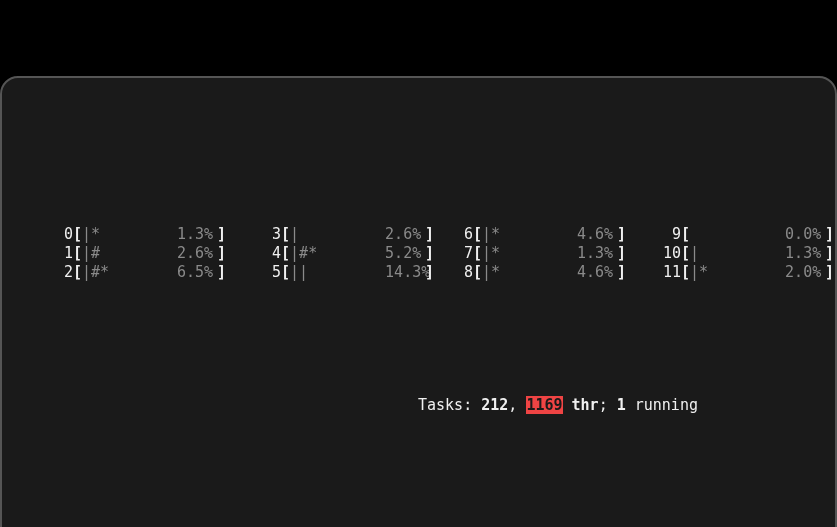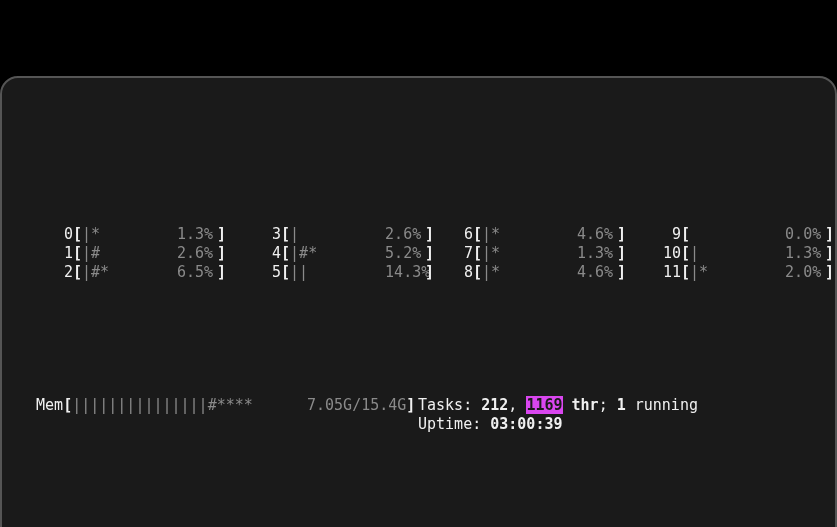--- a/index.html
+++ b/index.html
@@ -16,21 +16,21 @@
     border: 2px solid #555;
     border-radius: 18px;
     width: 837px;
     height: 527px;
     padding: 14px 16px 10px 16px;
     position: relative;
     overflow: hidden;
   }
   .faint { color: #8a8a8a; }
   .bold { font-weight: bold; }
-  .inv { background: #d946ef; color: #1a1a1a; }
+  .inv { background: #ef4444; color: #1a1a1a; }
   .leftchunk { width: 400px; }
   .rightchunk { width: 400px; }
   .headerarea { margin-bottom: 8px; }
   .cpu-row { display: flex; }
   .cpu-id { width: 55px; text-align: right; }
   .cpu-bar { width: 95px; }
   .cpu-pct { width: 40px; text-align: left; }
   .toprow { display: flex; }
 </style>
 </head>
@@ -44,24 +44,24 @@
     <div class="toprow">
       <div class="leftchunk">
         <div id="cpu-left"><div style="display:flex"><span class="cpu-row"><span class="cpu-id">0</span><span class="bold">[</span><span class="cpu-bar faint">|*</span><span class="cpu-pct faint">1.3%</span><span class="bold">]</span></span><span class="cpu-row"><span class="cpu-id">3</span><span class="bold">[</span><span class="cpu-bar faint">|</span><span class="cpu-pct faint">2.6%</span><span class="bold">]</span></span></div><div style="display:flex"><span class="cpu-row"><span class="cpu-id">1</span><span class="bold">[</span><span class="cpu-bar faint">|#</span><span class="cpu-pct faint">2.6%</span><span class="bold">]</span></span><span class="cpu-row"><span class="cpu-id">4</span><span class="bold">[</span><span class="cpu-bar faint">|#*</span><span class="cpu-pct faint">5.2%</span><span class="bold">]</span></span></div><div style="display:flex"><span class="cpu-row"><span class="cpu-id">2</span><span class="bold">[</span><span class="cpu-bar faint">|#*</span><span class="cpu-pct faint">6.5%</span><span class="bold">]</span></span><span class="cpu-row"><span class="cpu-id">5</span><span class="bold">[</span><span class="cpu-bar faint">||</span><span class="cpu-pct faint">14.3%</span><span class="bold">]</span></span></div></div>
       </div>
       <div class="rightchunk">
         <div id="cpu-right"><div style="display:flex"><span class="cpu-row"><span class="cpu-id">6</span><span class="bold">[</span><span class="cpu-bar faint">|*</span><span class="cpu-pct faint">4.6%</span><span class="bold">]</span></span><span class="cpu-row"><span class="cpu-id">9</span><span class="bold">[</span><span class="cpu-bar faint"></span><span class="cpu-pct faint">0.0%</span><span class="bold">]</span></span></div><div style="display:flex"><span class="cpu-row"><span class="cpu-id">7</span><span class="bold">[</span><span class="cpu-bar faint">|*</span><span class="cpu-pct faint">1.3%</span><span class="bold">]</span></span><span class="cpu-row"><span class="cpu-id">10</span><span class="bold">[</span><span class="cpu-bar faint">|</span><span class="cpu-pct faint">1.3%</span><span class="bold">]</span></span></div><div style="display:flex"><span class="cpu-row"><span class="cpu-id">8</span><span class="bold">[</span><span class="cpu-bar faint">|*</span><span class="cpu-pct faint">4.6%</span><span class="bold">]</span></span><span class="cpu-row"><span class="cpu-id">11</span><span class="bold">[</span><span class="cpu-bar faint">|*</span><span class="cpu-pct faint">2.0%</span><span class="bold">]</span></span></div></div>
       </div>
     </div>
     <div class="toprow">
       <div class="leftchunk">
-        <div id="memswp"><div>  Mem<span class="bold">[</span><span class="faint">|||||||||||||||#****</span>      <span class="faint">7.05G/15.4G</span><span class="bold">]</span></div></div>
+        <div id="memswp"></div>
       </div>
       <div class="rightchunk">
-        <div id="sysinfo"><div>Tasks: <span class="bold">212</span>, <span class="inv bold">1169</span><span class="bold"> thr</span>; <span class="bold">1</span> running</div><div>Uptime: <span class="bold">03:00:39</span></div></div>
+        <div id="sysinfo"><div>Tasks: <span class="bold">212</span>, <span class="inv bold">1169</span><span class="bold"> thr</span>; <span class="bold">1</span> running</div></div>
       </div>
     </div>
   </div>
 
   
 
   
 
 </div>
 

